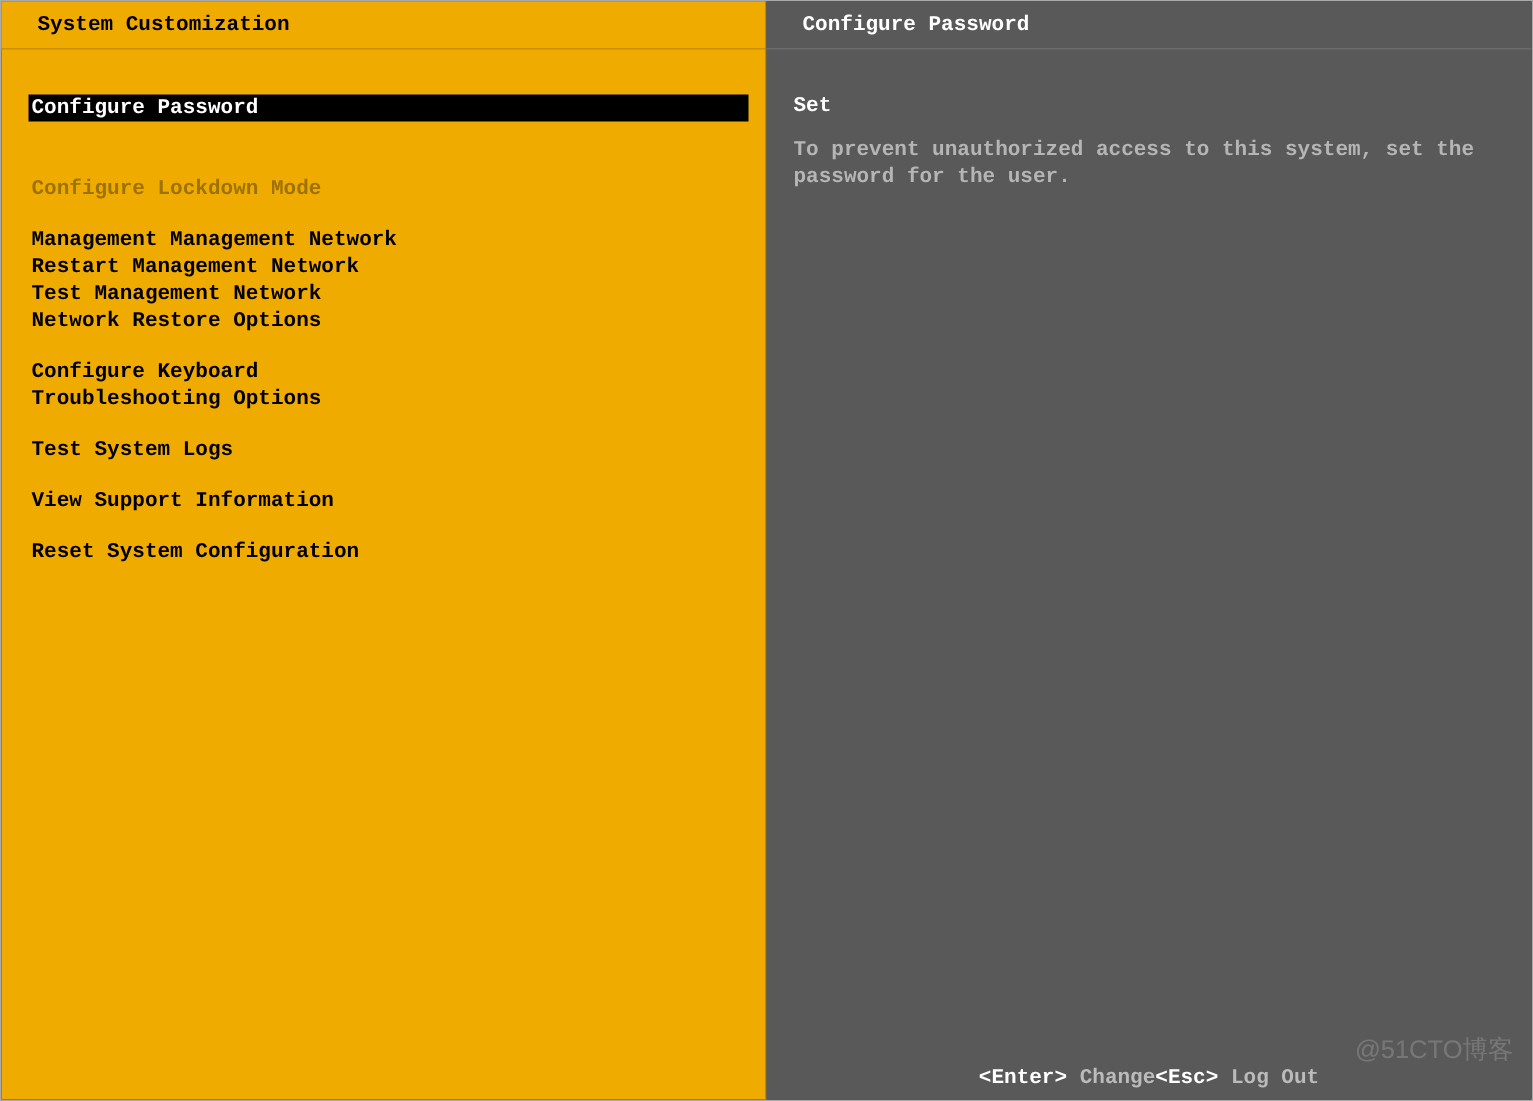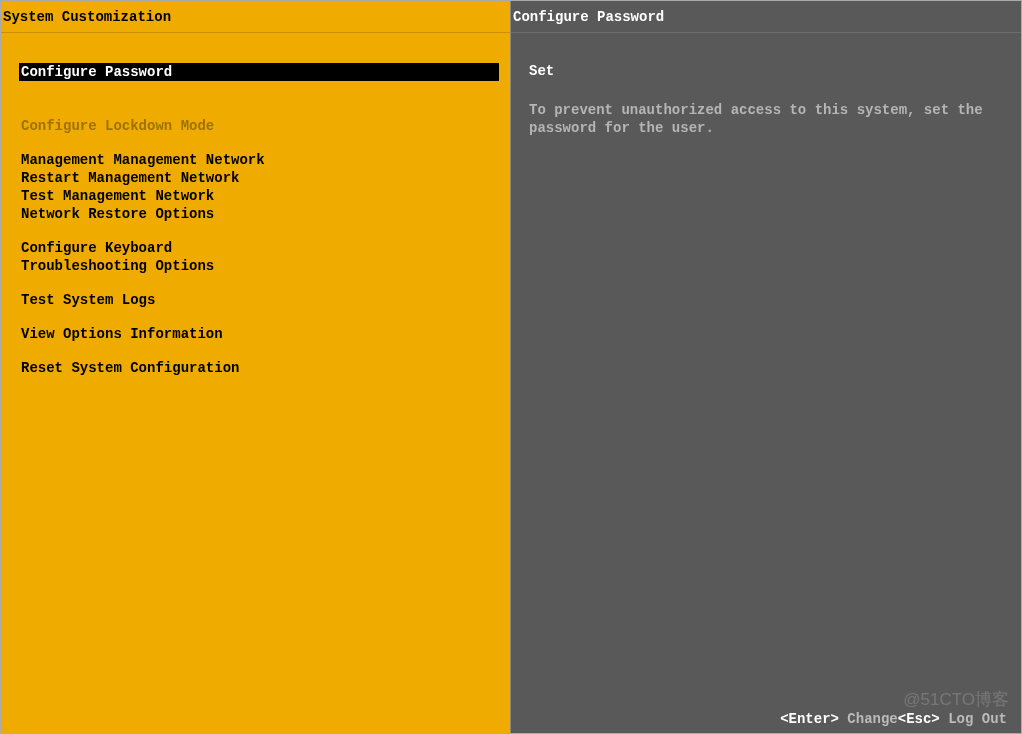--- a/index.html
+++ b/index.html
@@ -35,21 +35,21 @@
     height: 100%;
     background: #595959;
     display: flex;
     flex-direction: column;
     position: relative;
   }
   .panel-header {
     height: 32px;
     display: flex;
     align-items: center;
-    padding-left: 2px;
+    padding-left: 24px;
     border-bottom: 1px solid rgba(0,0,0,0.15);
   }
   .left-panel .panel-header {
     color: #000;
     background: #f0ab00;
   }
   .right-panel .panel-header {
     color: #fff;
     background: #595959;
     border-bottom: 1px solid rgba(255,255,255,0.12);
@@ -78,35 +78,35 @@
     color: #fff;
     width: 480px;
   }
   .menu-item.disabled {
     color: #7a5a00;
     opacity: 0.7;
     margin-top: 36px;
   }
   .detail-status {
     color: #fff;
-    margin-bottom: 22px;
+    margin-bottom: 12px;
   }
   .detail-desc {
     color: #b5b5b5;
     line-height: 18px;
     max-width: 460px;
   }
   .footer {
     position: absolute;
     bottom: 6px;
     left: 0;
     right: 0;
     padding: 0 14px;
     display: flex;
-    justify-content: flex-end;
+    justify-content: center;
     color: #ddd;
   }
   .footer .key {
     color: #fff;
   }
   .footer .label {
     color: #bbb;
   }
   .watermark {
     position: absolute;
@@ -137,21 +137,21 @@
           <div class="menu-item">Network Restore Options</div>
         </div>
         <div class="menu-group">
           <div class="menu-item">Configure Keyboard</div>
           <div class="menu-item">Troubleshooting Options</div>
         </div>
         <div class="menu-group">
           <div class="menu-item">Test System Logs</div>
         </div>
         <div class="menu-group">
-          <div class="menu-item">View Options Information</div>
+          <div class="menu-item">View Support Information</div>
         </div>
         <div class="menu-group">
           <div class="menu-item">Reset System Configuration</div>
         </div>
       </div>
   </div>
 
   <div class="right-panel">
     <div class="panel-header">Configure Password</div>
     <div class="panel-body">

